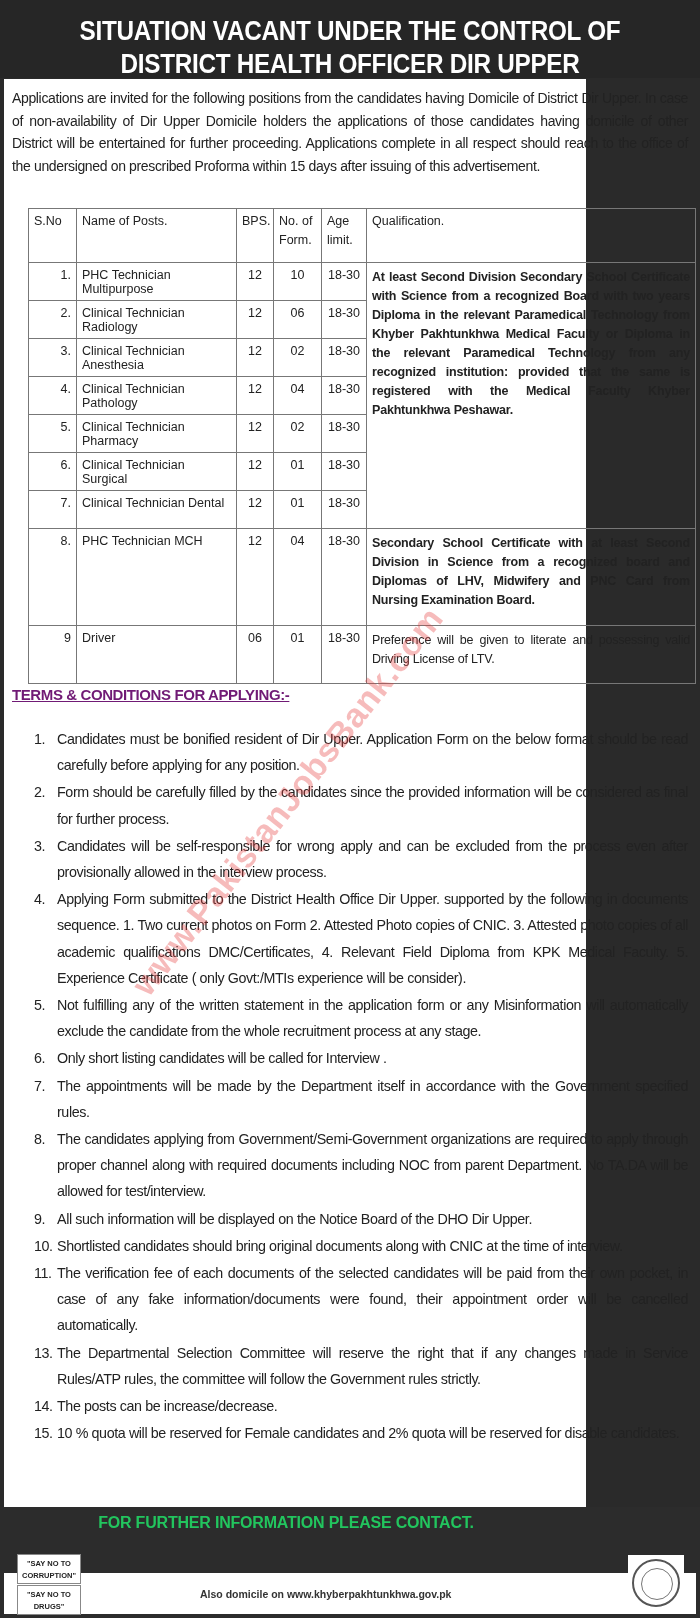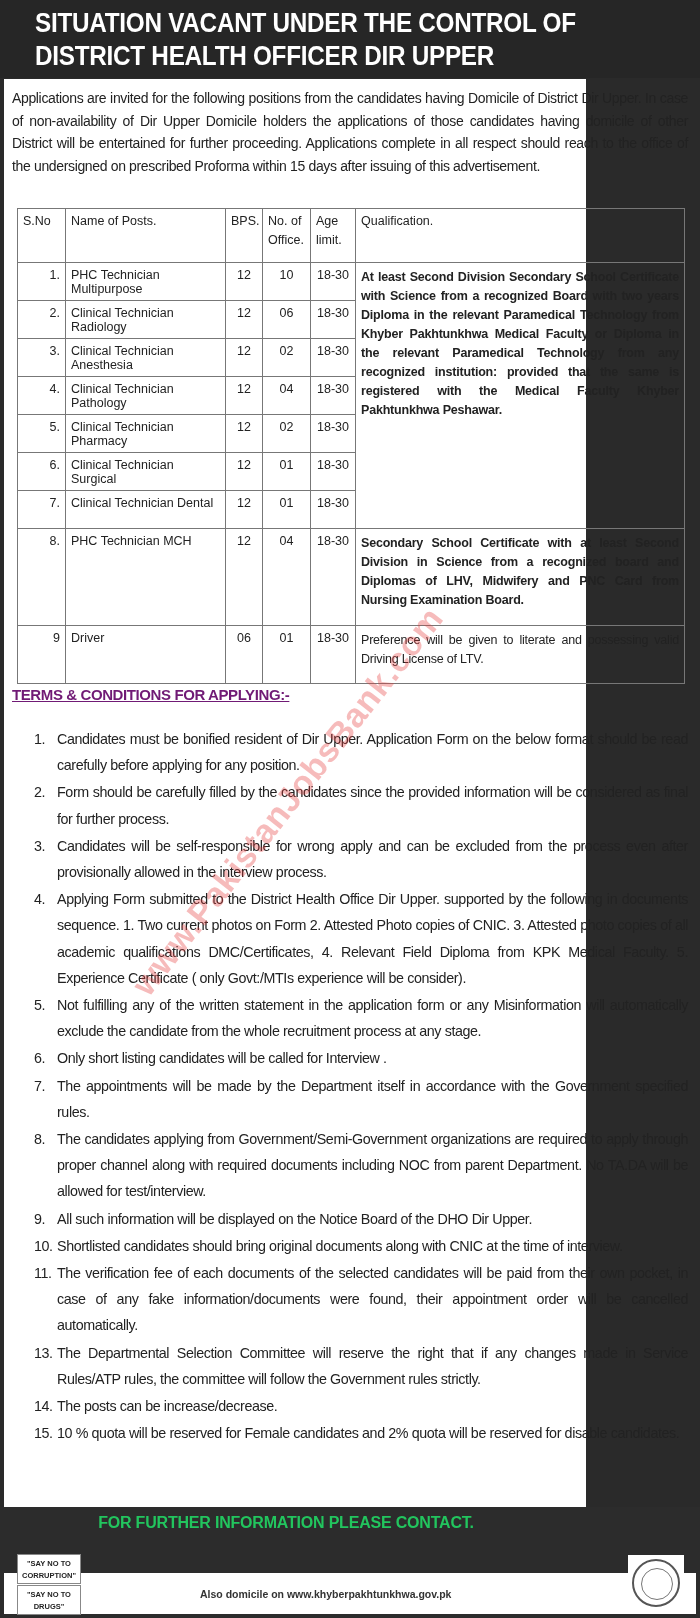--- a/index.html
+++ b/index.html
@@ -1,30 +1,30 @@
 <!DOCTYPE html>
 <html><head>
 <meta charset="utf-8">
 <style>
   * { box-sizing: border-box; margin: 0; padding: 0; }
   html, body { width: 700px; height: 1618px; background: #ffffff; overflow: hidden; }
   body { position: relative; font-family: "Liberation Sans", sans-serif; color: #1a1a1a; }
 
   .frame { position: absolute; left: 0; top: 0; width: 700px; height: 1618px; background: #2a2a2a; }
   .header { position: absolute; left: 0; top: 0; width: 700px; height: 78px; background: #262626;
-            color: #ffffff; text-align: left; font-family: "Liberation Sans", sans-serif;
-            font-weight: bold; font-size: 27px; line-height: 33px; padding-top: 7px; letter-spacing: -0.3px; transform-origin: center; }
+            color: #ffffff; text-align: center; font-family: "Liberation Sans", sans-serif;
+            font-weight: bold; font-size: 27px; line-height: 33px; padding-top: 15px; letter-spacing: -0.3px; transform-origin: center; }
   .header .line { display: block; transform: scaleX(0.9); }
 
   .content { position: absolute; left: 4px; top: 79px; width: 582px; height: 1428px; background: #ffffff; }
 
   .intro { position: absolute; left: 8px; top: 8px; width: 676px; font-size: 14px; line-height: 22.5px;
            text-align: justify; color: #222; letter-spacing: -0.35px; }
 
-  table.posts { position: absolute; left: 13px; top: 129px; width: 667px; border-collapse: collapse;
+  table.posts { position: absolute; left: 24px; top: 129px; width: 667px; border-collapse: collapse;
                 font-size: 12.5px; color: #222; table-layout: fixed; }
   table.posts td, table.posts th { border: 1px solid #777; vertical-align: top; font-weight: normal; }
   table.posts th { text-align: left; padding: 3px 5px; height: 54px; line-height: 19px; font-size: 12.5px; }
   table.posts tr.row td { height: 38px; padding: 5px 5px 0 5px; }
   table.posts td.sno { text-align: right; padding-right: 10px; }
   table.posts td.num { text-align: center; }
   table.posts td.qual { font-size: 12.5px; line-height: 19px; text-align: justify; padding: 4px 5px 2px 7px; font-weight: bold; letter-spacing: -0.2px; }
   table.posts td.qual.light { font-weight: normal; margin-left: 48px; }
   .r8 td { height: 97px !important; }
   .r9 td { height: 58px !important; }
@@ -74,21 +74,21 @@
         <col style="width:37px">
         <col style="width:48px">
         <col style="width:45px">
         <col style="width:329px">
     </colgroup>
     <tbody>
         <tr>
       <th>S.No</th>
       <th>Name of Posts.</th>
       <th>BPS.</th>
-      <th>No. of Office.</th>
+      <th>No. of Form.</th>
       <th>Age limit.</th>
       <th>Qualification.</th>
     </tr>
     <tr class="row">
       <td class="sno">1.</td>
       <td>PHC Technician Multipurpose</td>
       <td class="num">12</td>
       <td class="num">10</td>
       <td class="num">18-30</td>
       <td class="qual" rowspan="7">At least Second Division Secondary School Certificate with Science from a recognized Board with two years Diploma in the relevant Paramedical Technology from Khyber Pakhtunkhwa Medical Faculty or Diploma in the relevant Paramedical Technology from any recognized institution: provided that the same is registered with the Medical Faculty Khyber Pakhtunkhwa Peshawar.</td>

